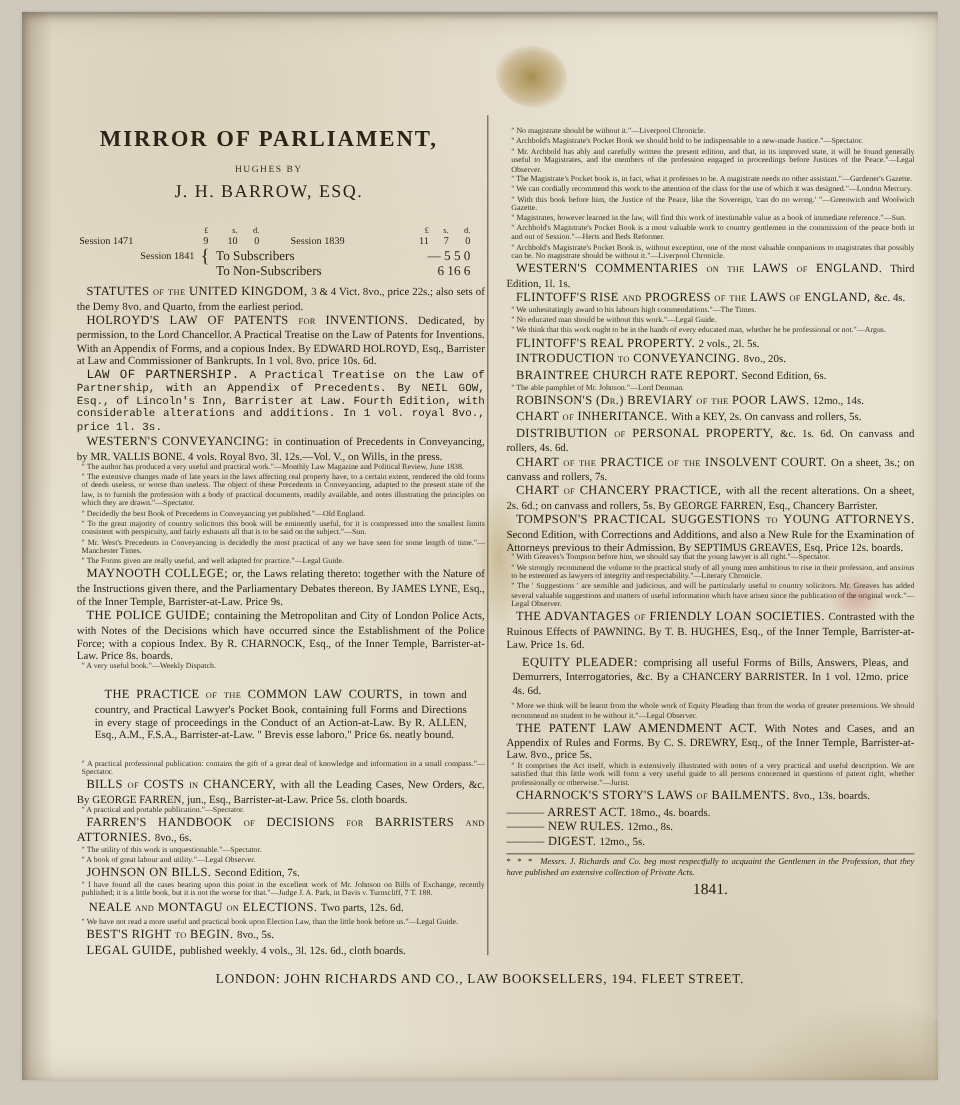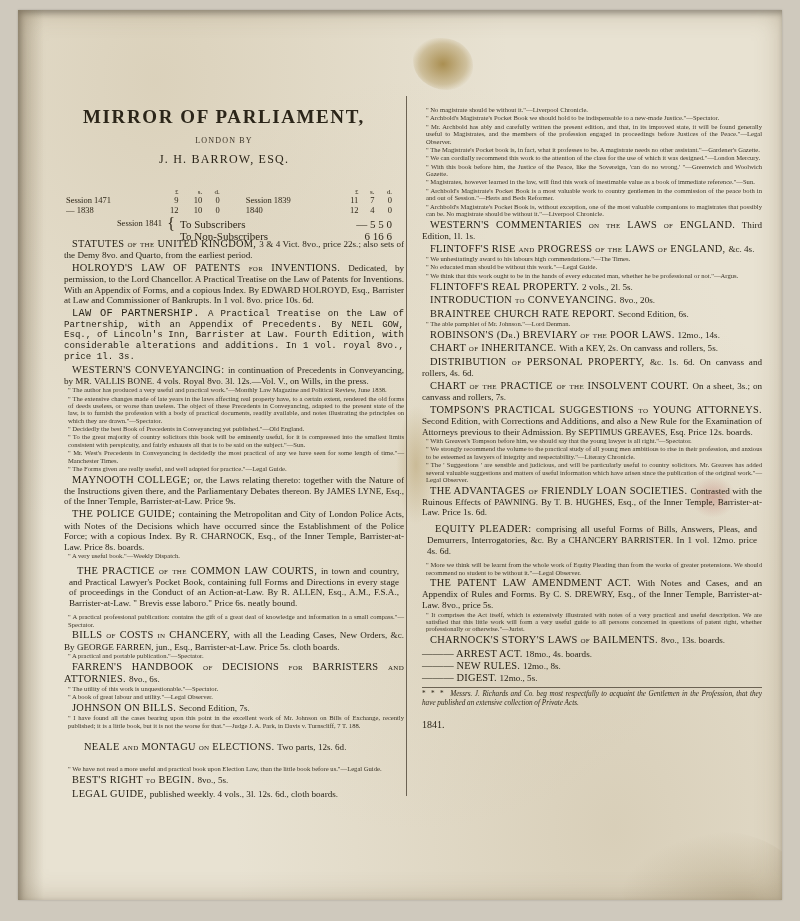--- a/index.html
+++ b/index.html
@@ -68,21 +68,21 @@
     font-family:"Liberation Serif", serif;
     font-weight:bold;
     font-size:19px;
     letter-spacing:1.6px;
     color:#2b2519;
   }
   .masthead .editedby{
     font-size:8px;letter-spacing:1.2px;margin-top:8px;color:#3a3226;
   }
   .masthead .editor{
-    font-size:12px;letter-spacing:1.2px;margin-top:7px;color:#2b2519;
+    font-size:15px;letter-spacing:1.2px;margin-top:7px;color:#2b2519;
   }
 
   .prices{
     position:absolute;left:46px;top:178px;width:330px;
     font-size:8.5px;color:#2e2719;
   }
   .prices table{border-collapse:collapse;width:100%;}
   .prices td{padding:0 2px;line-height:1.15;}
   .t-r{text-align:right;}
   .t-c{text-align:center;}
@@ -117,40 +117,40 @@
   .indent{text-indent:8px;}
   .fleet{
     position:absolute;left:46px;top:800px;width:672px;text-align:center;
     font-size:11px;letter-spacing:.6px;color:#241f14;
     font-variant:small-caps;
   }
   .note{
     font-size:7.2px;font-style:italic;line-height:1.2;color:#2e2719;text-align:justify;
   }
   .note-star{font-style:normal;letter-spacing:2px;}
-  .year{text-align:left;font-style:normal;font-size:10px;margin-top:12px;}
+  .year{text-align:center;font-style:normal;font-size:13px;margin-top:2px;}
   .sub-entry{margin-left:26px;}
   .hr-thin{border:none;border-top:1px solid #6b6253;margin:3px 0 2px 0;}
 </style>
 </head>
 <body>
 
 <div class="page">
   <div class="stain stain-top"></div>
   <div class="stain stain-mid"></div>
   <div class="stain stain-right"></div>
   <div class="stain stain-corner"></div>
   <div class="torn"></div>
   <div class="edge-dark"></div>
 
   <div class="content">
 
     <div class="masthead">
       <div class="title">MIRROR OF PARLIAMENT,</div>
-      <div class="editedby">LONDON BY</div>
+      <div class="editedby">HUGHES BY</div>
       <div class="editor">J. H. BARROW, ESQ.</div>
     </div>
 
     <div class="prices">
       <table>
         <tbody>
             <tr>
           <td></td>
           <td class="t-r hdr-lsd">£</td>
           <td class="t-r hdr-lsd">s.</td>
@@ -163,31 +163,20 @@
         </tr>
         <tr>
           <td>Session 1471</td>
           <td class="t-r">9</td>
           <td class="t-r">10</td>
           <td class="t-r">0</td>
           <td></td>
           <td>Session 1839</td>
           <td class="t-r">11</td>
           <td class="t-r">7</td>
-          <td class="t-r">0</td>
-        </tr>
-        <tr>
-          <td>—   1838</td>
-          <td class="t-r">12</td>
-          <td class="t-r">10</td>
-          <td class="t-r">0</td>
-          <td></td>
-          <td>1840</td>
-          <td class="t-r">12</td>
-          <td class="t-r">4</td>
           <td class="t-r">0</td>
         </tr>
       </tbody>
         </table>
       <table style="margin-top:2px">
         <tbody>
             <tr>
           <td style="width:96px;text-align:right">Session 1841</td>
           <td style="width:10px" class="t-c"><span class="brace">{</span></td>
           <td class="subline">To Subscribers</td>
@@ -225,38 +214,38 @@
           <p class="quote">" The Forms given are really useful, and well adapted for practice."—Legal Guide.</p>
         </div>
         <div class="entry">
           <p class="indent" style="margin: 0px;"><span class="lead big">MAYNOOTH COLLEGE; </span><span>or, the Laws relating thereto: together with the Nature of the Instructions given there, and the Parliamentary Debates thereon. By JAMES LYNE, Esq., of the Inner Temple, Barrister-at-Law. Price 9s.</span></p>
         </div>
         <div class="entry">
           <p class="indent" style="margin: 0px;"><span class="lead big">THE POLICE GUIDE; </span><span>containing the Metropolitan and City of London Police Acts, with Notes of the Decisions which have occurred since the Establishment of the Police Force; with a copious Index. By R. CHARNOCK, Esq., of the Inner Temple, Barrister-at-Law. Price 8s. boards.</span></p>
           <p class="quote">" A very useful book."—Weekly Dispatch.</p>
         </div>
         <div class="entry">
-          <p class="indent" style="margin: 5px;"><span class="lead big">THE PRACTICE of the COMMON LAW COURTS, </span><span>in town and country, and Practical Lawyer's Pocket Book, containing full Forms and Directions in every stage of proceedings in the Conduct of an Action-at-Law. By R. ALLEN, Esq., A.M., F.S.A., Barrister-at-Law. " Brevis esse laboro." Price 6s. neatly bound.</span></p>
+          <p class="indent" style="margin: 15px;"><span class="lead big">THE PRACTICE of the COMMON LAW COURTS, </span><span>in town and country, and Practical Lawyer's Pocket Book, containing full Forms and Directions in every stage of proceedings in the Conduct of an Action-at-Law. By R. ALLEN, Esq., A.M., F.S.A., Barrister-at-Law. " Brevis esse laboro." Price 6s. neatly bound.</span></p>
           <p class="quote">" A practical professional publication: contains the gift of a great deal of knowledge and information in a small compass."—Spectator.</p>
         </div>
         <div class="entry">
           <p class="indent" style="margin: 0px;"><span class="lead big">BILLS of COSTS in CHANCERY, </span><span>with all the Leading Cases, New Orders, &amp;c. By GEORGE FARREN, jun., Esq., Barrister-at-Law. Price 5s. cloth boards.</span></p>
           <p class="quote">" A practical and portable publication."—Spectator.</p>
         </div>
         <div class="entry">
           <p class="indent" style="margin: 0px;"><span class="lead big">FARREN'S HANDBOOK of DECISIONS for BARRISTERS and ATTORNIES. </span><span>8vo., 6s.</span></p>
           <p class="quote">" The utility of this work is unquestionable."—Spectator.</p>
           <p class="quote">" A book of great labour and utility."—Legal Observer.</p>
         </div>
         <div class="entry">
           <p class="indent" style="margin: 0px;"><span class="lead big">JOHNSON ON BILLS. </span><span>Second Edition, 7s.</span></p>
           <p class="quote">" I have found all the cases bearing upon this point in the excellent work of Mr. Johnson on Bills of Exchange, recently published; it is a little book, but it is not the worse for that."—Judge J. A. Park, in Davis v. Turnscliff, 7 T. 188.</p>
         </div>
         <div class="entry">
-          <p class="indent" style="margin: 12px;"><span class="lead big">NEALE and MONTAGU on ELECTIONS. </span><span>Two parts, 12s. 6d.</span></p>
+          <p class="indent" style="margin: 2px;"><span class="lead big">NEALE and MONTAGU on ELECTIONS. </span><span>Two parts, 12s. 6d.</span></p>
           <p class="quote">" We have not read a more useful and practical book upon Election Law, than the little book before us."—Legal Guide.</p>
         </div>
         <div class="entry">
           <p class="indent" style="margin: 0px;"><span class="lead big">BEST'S RIGHT to BEGIN. </span><span>8vo., 5s.</span></p>
         </div>
         <div class="entry">
           <p class="indent" style="margin: 0px;"><span class="lead big">LEGAL GUIDE, </span><span>published weekly. 4 vols., 3l. 12s. 6d., cloth boards.</span></p>
         </div>
       </div>
     <div class="col col-right body-col" id="right-col" style="top:96px">
@@ -296,20 +285,23 @@
         <div class="entry">
           <p class="indent" style="margin: 0px;"><span class="lead big">CHART of INHERITANCE. </span><span>With a KEY, 2s. On canvass and rollers, 5s.</span></p>
         </div>
         <div class="entry">
           <p class="indent" style="margin: 0px;"><span class="lead big">DISTRIBUTION of PERSONAL PROPERTY, </span><span>&amp;c. 1s. 6d. On canvass and rollers, 4s. 6d.</span></p>
         </div>
         <div class="entry">
           <p class="indent" style="margin: 0px;"><span class="lead big">CHART of the PRACTICE of the INSOLVENT COURT. </span><span>On a sheet, 3s.; on canvass and rollers, 7s.</span></p>
         </div>
         <div class="entry">
+          <p class="indent" style="margin: 0px;"><span class="lead big">CHART of CHANCERY PRACTICE, </span><span>with all the recent alterations. On a sheet, 2s. 6d.; on canvass and rollers, 5s. By GEORGE FARREN, Esq., Chancery Barrister.</span></p>
+        </div>
+        <div class="entry">
           <p class="indent" style="margin: 0px;"><span class="lead big">TOMPSON'S PRACTICAL SUGGESTIONS to YOUNG ATTORNEYS. </span><span>Second Edition, with Corrections and Additions, and also a New Rule for the Examination of Attorneys previous to their Admission. By SEPTIMUS GREAVES, Esq. Price 12s. boards.</span></p>
           <p class="quote">" With Greaves's Tompson before him, we should say that the young lawyer is all right."—Spectator.</p>
           <p class="quote">" We strongly recommend the volume to the practical study of all young men ambitious to rise in their profession, and anxious to be esteemed as lawyers of integrity and respectability."—Literary Chronicle.</p>
           <p class="quote">" The ' Suggestions ' are sensible and judicious, and will be particularly useful to country solicitors. Mr. Greaves has added several valuable suggestions and matters of useful information which have arisen since the publication of the original work."—Legal Observer.</p>
         </div>
         <div class="entry">
           <p class="indent" style="margin: 0px;"><span class="lead big">THE ADVANTAGES of FRIENDLY LOAN SOCIETIES. </span><span>Contrasted with the Ruinous Effects of PAWNING. By T. B. HUGHES, Esq., of the Inner Temple, Barrister-at-Law. Price 1s. 6d.</span></p>
         </div>
         <div class="entry">
           <p class="indent" style="margin: 5px;"><span class="lead big">EQUITY PLEADER: </span><span>comprising all useful Forms of Bills, Answers, Pleas, and Demurrers, Interrogatories, &amp;c. By a CHANCERY BARRISTER. In 1 vol. 12mo. price 4s. 6d.</span></p>
@@ -323,14 +315,15 @@
           <p class="indent" style="margin: 0px;"><span class="lead big">CHARNOCK'S STORY'S LAWS of BAILMENTS. </span><span>8vo., 13s. boards.</span></p>
         </div>
         <p class="sub-entry" style="margin: 0px;"><span class="lead big">——— ARREST ACT. </span><span>18mo., 4s. boards.</span></p>
         <p class="sub-entry" style="margin: 0px;"><span class="lead big">——— NEW RULES. </span><span>12mo., 8s.</span></p>
         <p class="sub-entry" style="margin: 0px;"><span class="lead big">——— DIGEST. </span><span>12mo., 5s.</span></p>
         <hr class="hr-thin">
         <p class="note" style="margin: 0px;"><span class="note-star">* * * </span><span>Messrs. J. Richards and Co. beg most respectfully to acquaint the Gentlemen in the Profession, that they have published an extensive collection of Private Acts.</span></p>
         <div class="year">1841.</div>
       </div>
 
+    <div class="fleet">LONDON: JOHN RICHARDS AND CO., LAW BOOKSELLERS, 194. FLEET STREET.</div>
   </div>
 </div>
 
 </body></html>

